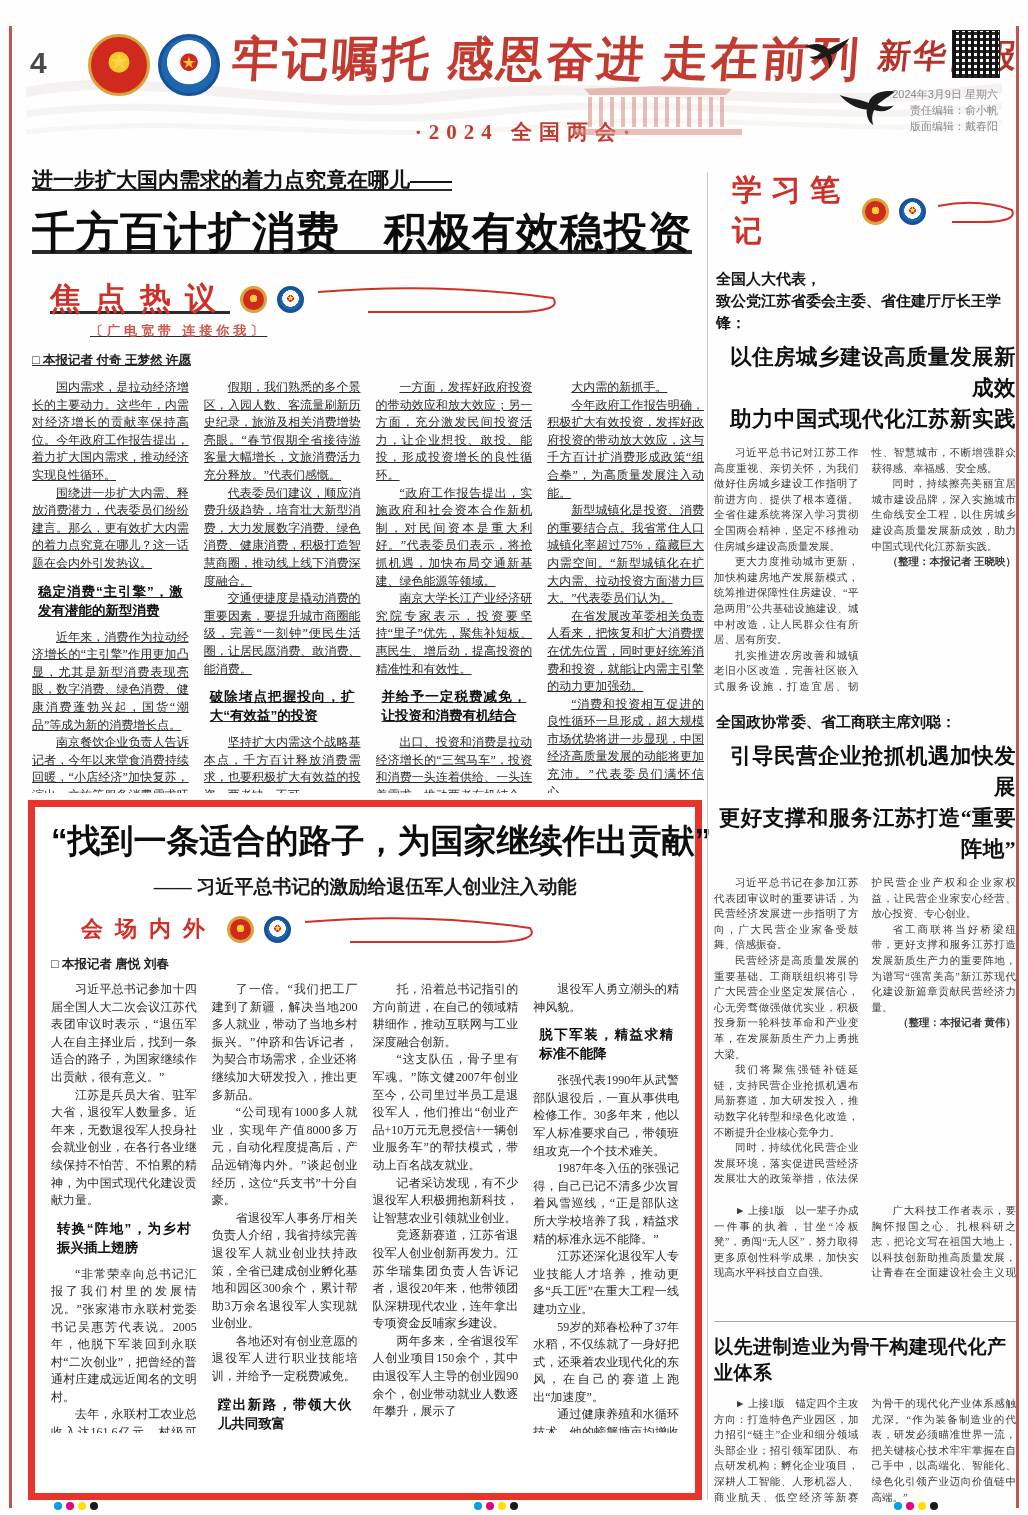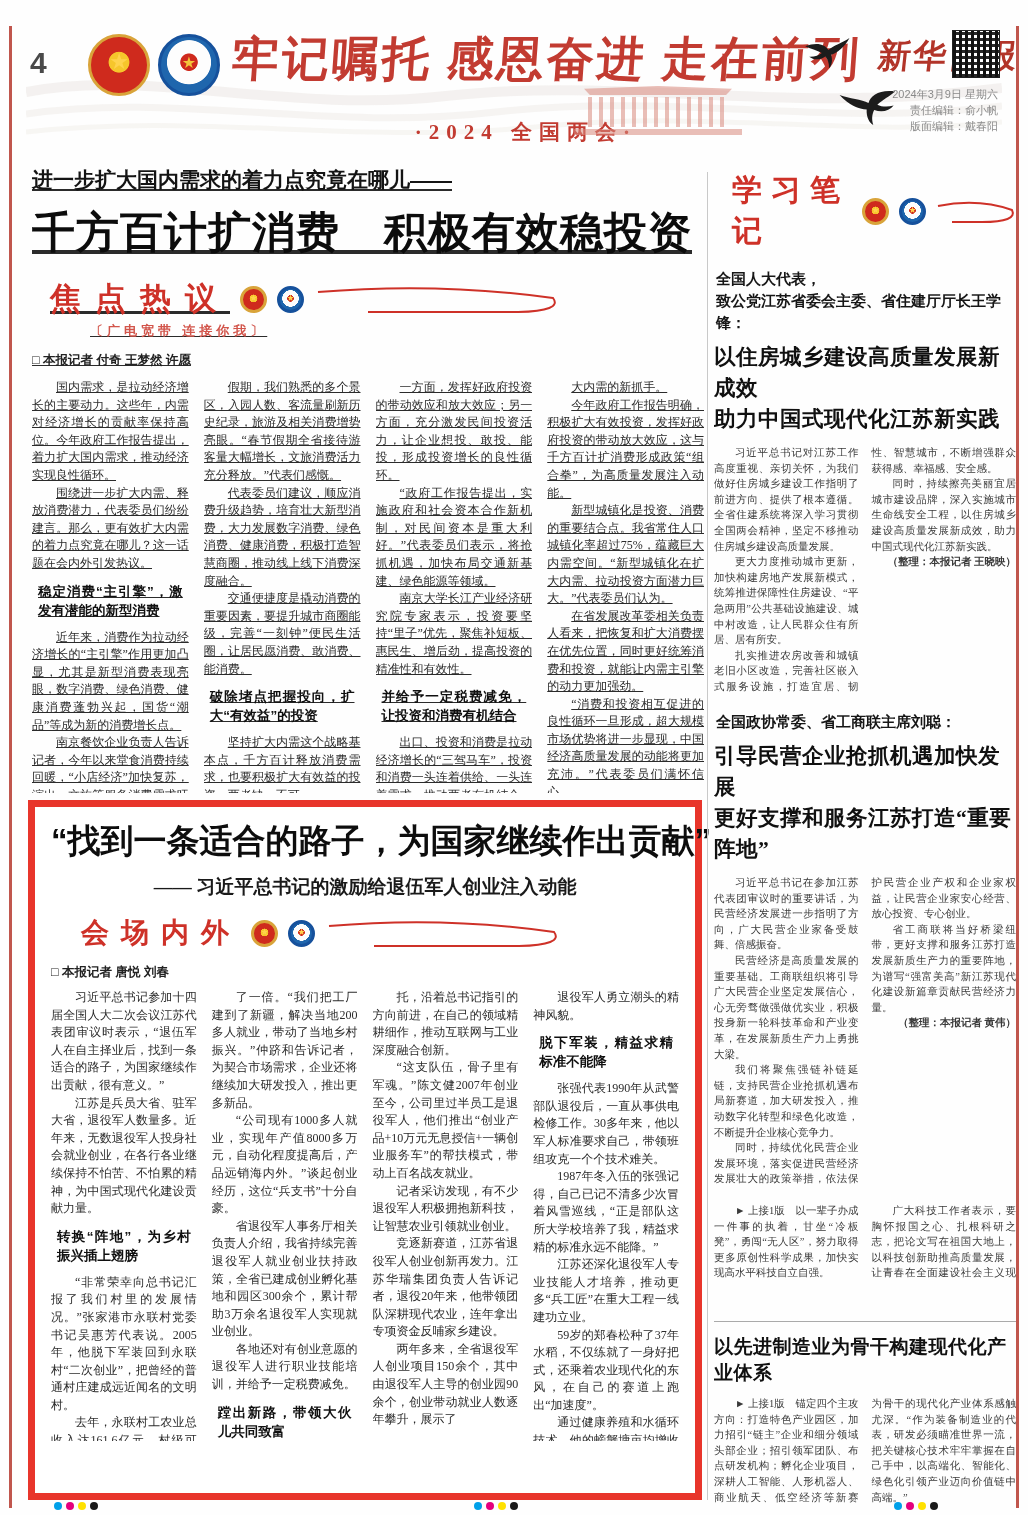--- a/index.html
+++ b/index.html
@@ -64,31 +64,31 @@
           font-family:"Liberation Sans","DejaVu Sans",sans-serif;}
   .main-cols{height:414px;}
 
   
   .redbox{position:absolute;left:28px;top:800px;width:674px;height:700px;border:7px solid #e8352b;
           box-sizing:border-box;background:#fff;padding:12px 16px 12px;}
   .box-headline{text-align:center;font-size:33px;font-weight:900;color:#0d0d0d;
                 font-family:"Liberation Sans","DejaVu Sans",sans-serif;white-space:nowrap;}
   .box-subtitle{margin-top:10px;text-align:center;font-size:19px;font-weight:bold;color:#1a1a1a;}
   .venue-wrap{margin-top:14px;margin-left:30px;}
-  .venue-wrap .badge-text{font-size:28px;letter-spacing:12px;}
+  .venue-wrap .badge-text{font-size:22px;letter-spacing:12px;}
   .box-cols{height:452px;margin-top:8px;}
 
   
   .vline{position:absolute;left:707px;top:172px;width:1px;height:1328px;background:#c9c9c9;}
   .sidebar{position:absolute;left:714px;top:170px;width:302px;height:1334px;overflow:hidden;}
   .study-wrap{justify-content:flex-end;margin-left:18px;}
   .study-wrap .badge-text{font-size:30px;letter-spacing:9px;}
   .side-kicker{margin:16px 2px 0;font-size:15px;line-height:22px;font-weight:bold;color:#161616;
                font-family:"Liberation Sans","DejaVu Sans",sans-serif;white-space:pre-line;}
-  .side-headline{margin:8px 0 0;text-align:left;font-size:21.5px;line-height:31px;font-weight:900;
+  .side-headline{margin:8px 0 0;text-align:right;font-size:21.5px;line-height:31px;font-weight:900;
                  color:#101010;white-space:pre-line;letter-spacing:.5px;}
   .side-body{margin-top:10px;column-count:2;column-gap:13px;font-size:10.5px;line-height:15.6px;
              text-align:justify;color:#3a3a3a;overflow:hidden;column-fill:auto;}
   .side-body p{margin:0;text-indent:2em;}
   .side-body p.sig{text-indent:0;text-align:right;font-weight:bold;}
   .body1{height:250px;} .body2{height:318px;} .cont1{height:108px;margin-top:10px;}
   .divider{margin:10px 0 0;border-top:1px solid #aaa;}
   .bottom-headline{margin:12px 0 0;font-size:19px;font-weight:900;color:#101010;text-align:left;
                    font-family:"Liberation Sans","DejaVu Sans",sans-serif;letter-spacing:.5px;}
   .body3{height:190px;}

